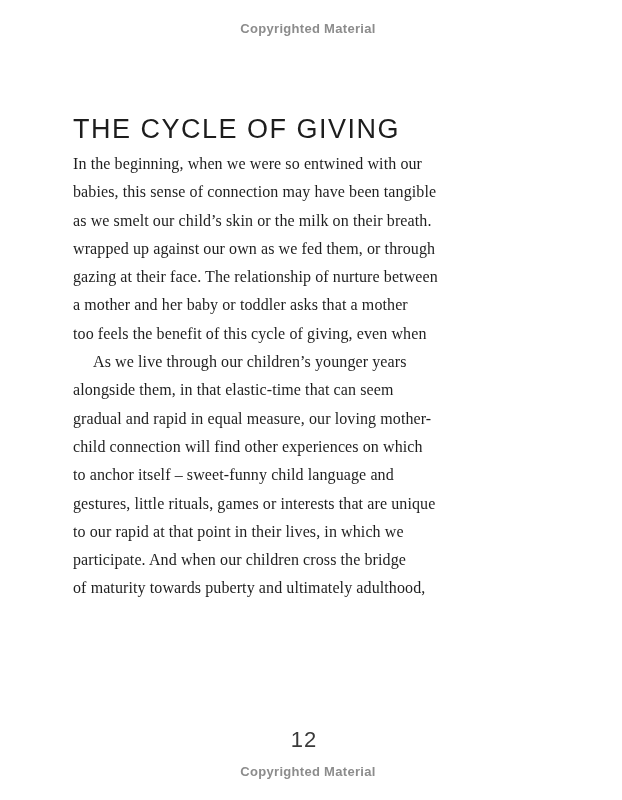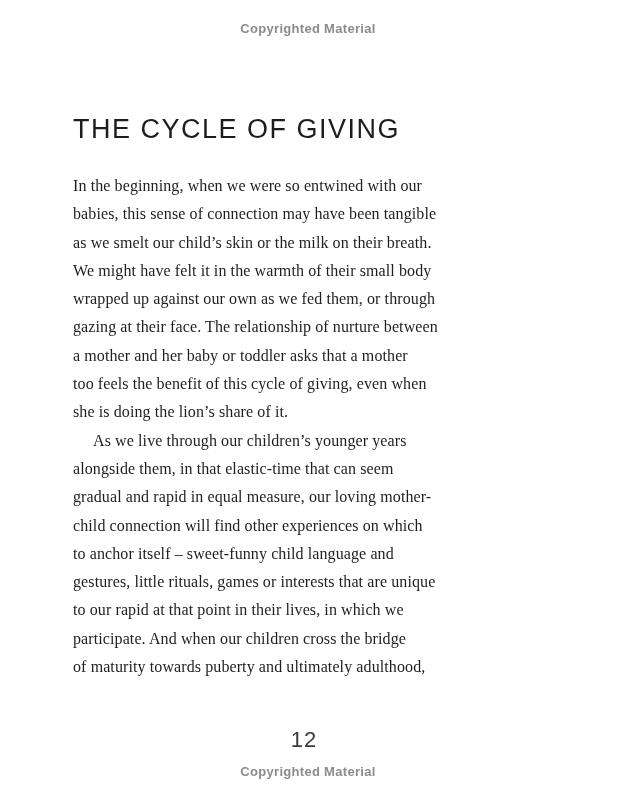--- a/index.html
+++ b/index.html
@@ -28,21 +28,21 @@
   }
   .copyright-top { top: 21px; }
   .copyright-bottom { top: 764px; }
   .content {
     position: absolute;
     left: 73px;
     top: 113px;
     width: 488px;
   }
   .heading {
-    margin: 0 0 26px 0;
+    margin: 0 0 4px 0;
     font-family: "Liberation Sans", sans-serif;
     font-weight: 300;
     font-size: 27px;
     line-height: 33px;
     letter-spacing: 1.5px;
     color: #1d1d1d;
     white-space: nowrap;
   }
   .body-line {
     font-family: "Liberation Serif", serif;
@@ -75,26 +75,24 @@
   <div class="copyright copyright-top">Copyrighted Material</div>
 
   <div class="content">
 
     <h1 class="heading">THE CYCLE OF GIVING</h1>
 
     <div>
       <div class="body-line">In the beginning, when we were so entwined with our</div>
       <div class="body-line">babies, this sense of connection may have been tangible</div>
       <div class="body-line">as we smelt our child’s skin or the milk on their breath.</div>
-      <div class="body-line">We might have felt it in the warmth of their small body</div>
       <div class="body-line">wrapped up against our own as we fed them, or through</div>
       <div class="body-line">gazing at their face. The relationship of nurture between</div>
       <div class="body-line">a mother and her baby or toddler asks that a mother</div>
       <div class="body-line">too feels the benefit of this cycle of giving, even when</div>
-      <div class="body-line">she is doing the lion’s share of it.</div>
     </div>
 
     <div>
       <div class="body-line indent-line">As we live through our children’s younger years</div>
       <div class="body-line">alongside them, in that elastic-time that can seem</div>
       <div class="body-line">gradual and rapid in equal measure, our loving mother-</div>
       <div class="body-line">child connection will find other experiences on which</div>
       <div class="body-line">to anchor itself – sweet-funny child language and</div>
       <div class="body-line">gestures, little rituals, games or interests that are unique</div>
       <div class="body-line">to our rapid at that point in their lives, in which we</div>

